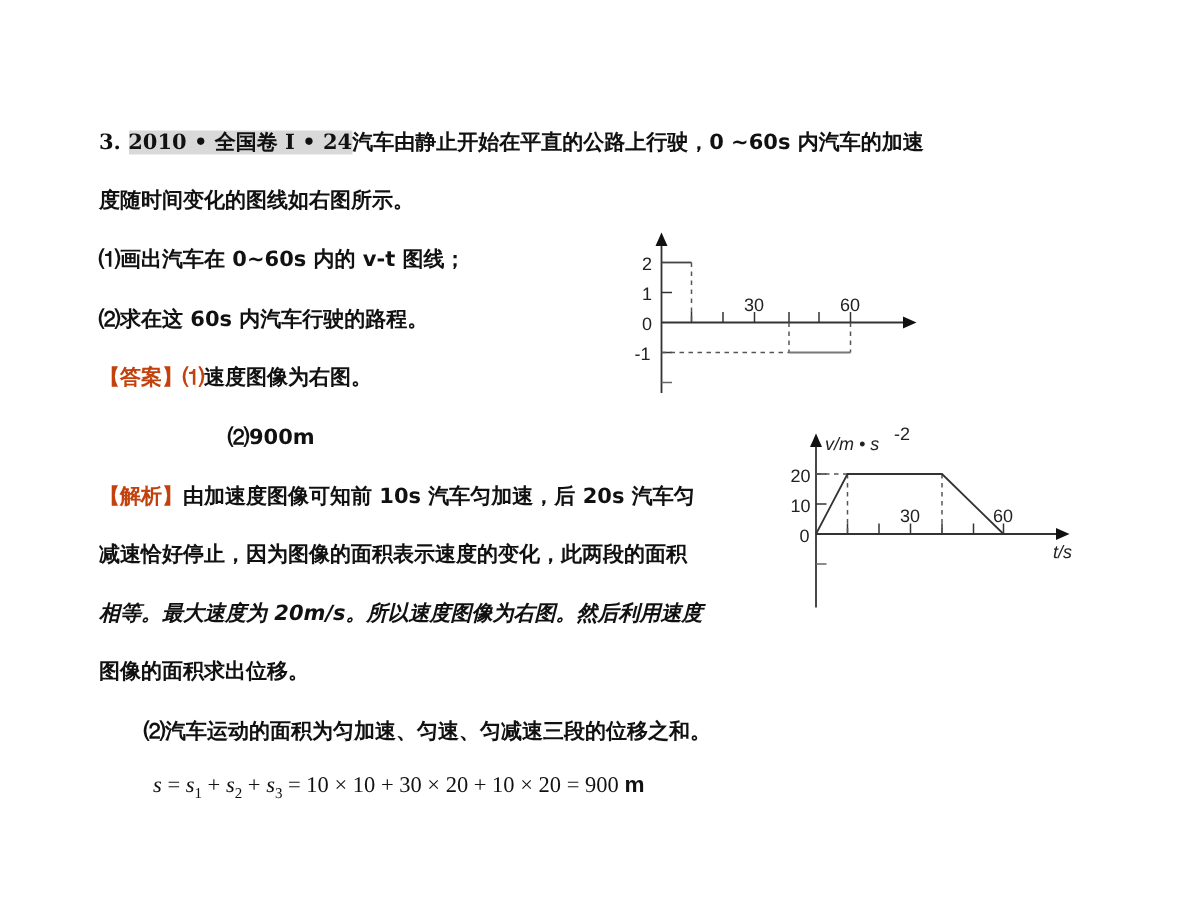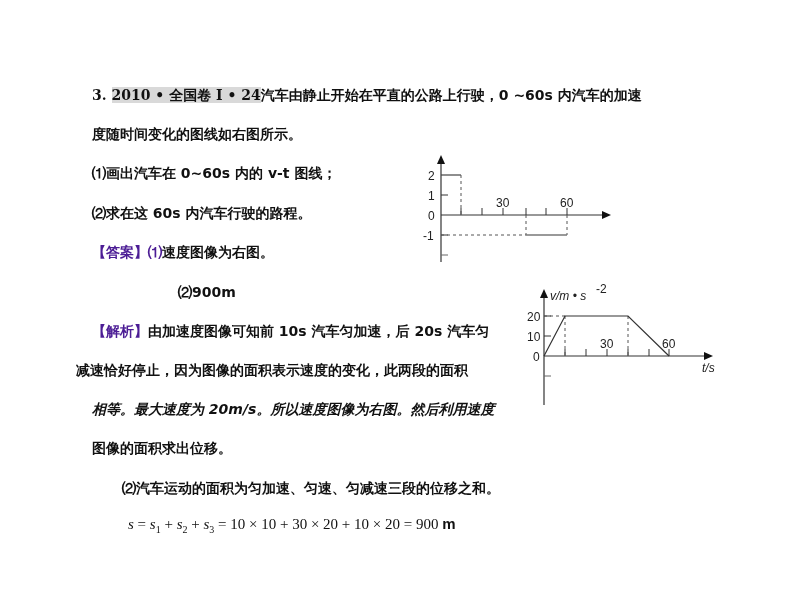--- a/index.html
+++ b/index.html
@@ -1,23 +1,23 @@
 <!DOCTYPE html>
 <html><head>
 <meta charset="utf-8">
 <style>
   html, body { margin: 0; padding: 0; }
   body {
     width: 800px; height: 600px; background: #ffffff; position: relative; overflow: hidden;
     font-family: "DejaVu Sans", "Liberation Sans", sans-serif; color: #111111;
   }
-  .line { position: absolute; font-size: 14px; font-weight: bold; white-space: nowrap; line-height: 20px; margin-left: 26px; }
+  .line { position: absolute; font-size: 14px; font-weight: bold; white-space: nowrap; line-height: 20px; }
   .serif { font-family: "DejaVu Serif", "Liberation Serif", serif; }
   .hl { background: #d9d9d9; }
-  .red { color: #4c1d95; }
+  .red { color: #c2410c; }
   .formula { font-family: "Liberation Serif", "DejaVu Serif", serif; font-weight: normal; font-size: 15px; }
   .formula i { font-style: italic; }
   .formula sub { font-size: 10px; }
   .formula .unit { font-family: "Liberation Sans", sans-serif; font-weight: bold; font-size: 15px; }
   svg text { font-family: "Liberation Sans", "DejaVu Sans", sans-serif; font-size: 12px; fill: #222; }
 </style>
 </head>
 <body>
 
 <div class="line" style="left:66px; top:85px;">
@@ -29,21 +29,21 @@
 <div class="line" style="left:66px; top:203px;">⑵求在这 60s 内汽车行驶的路程。</div>
 
 <div class="line" style="left:66px; top:242px;">
   <span class="red">【答案】</span><span class="red">⑴</span><span>速度图像为右图。</span>
 </div>
 <div class="line" style="left:152px; top:282px;">⑵900m</div>
 
 <div class="line" style="left:66px; top:321px;">
   <span class="red">【解析】</span><span>由加速度图像可知前 10s 汽车匀加速，后 20s 汽车匀</span>
 </div>
-<div class="line" style="left:50px; top:360px;">减速恰好停止，因为图像的面积表示速度的变化，此两段的面积</div>
+<div class="line" style="left:66px; top:360px;">减速恰好停止，因为图像的面积表示速度的变化，此两段的面积</div>
 <div class="line" style="left:66px; top:399px;font-style:italic;">相等。最大速度为 20m/s。所以速度图像为右图。然后利用速度</div>
 <div class="line" style="left:66px; top:438px;text-align:center;">图像的面积求出位移。</div>
 <div class="line" style="left:96px; top:478px;">⑵汽车运动的面积为匀加速、匀速、匀减速三段的位移之和。</div>
 
 <div class="line formula" style="left:102px; top:514px;">
   <i>s</i><span> = </span><i>s</i><sub>1</sub><span> + </span><i>s</i><sub>2</sub><span> + </span><i>s</i><sub>3</sub><span> = 10 × 10 + 30 × 20 + 10 × 20  = 900 </span><span class="unit">m</span>
 </div>
 
 <svg width="800" height="600" style="position:absolute; left:0; top:0; pointer-events:none;">
 

